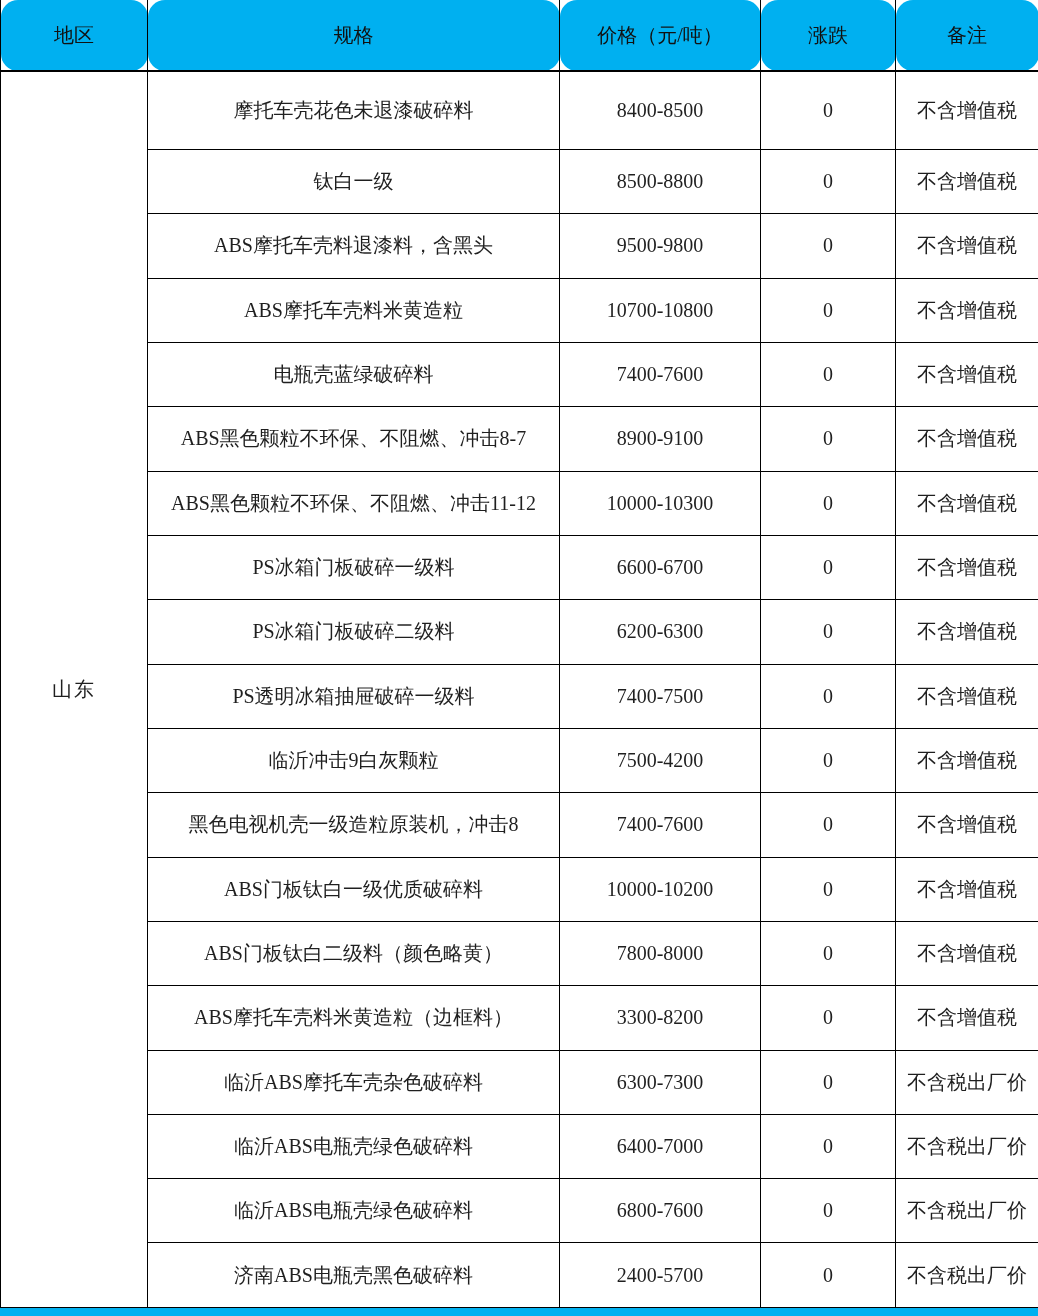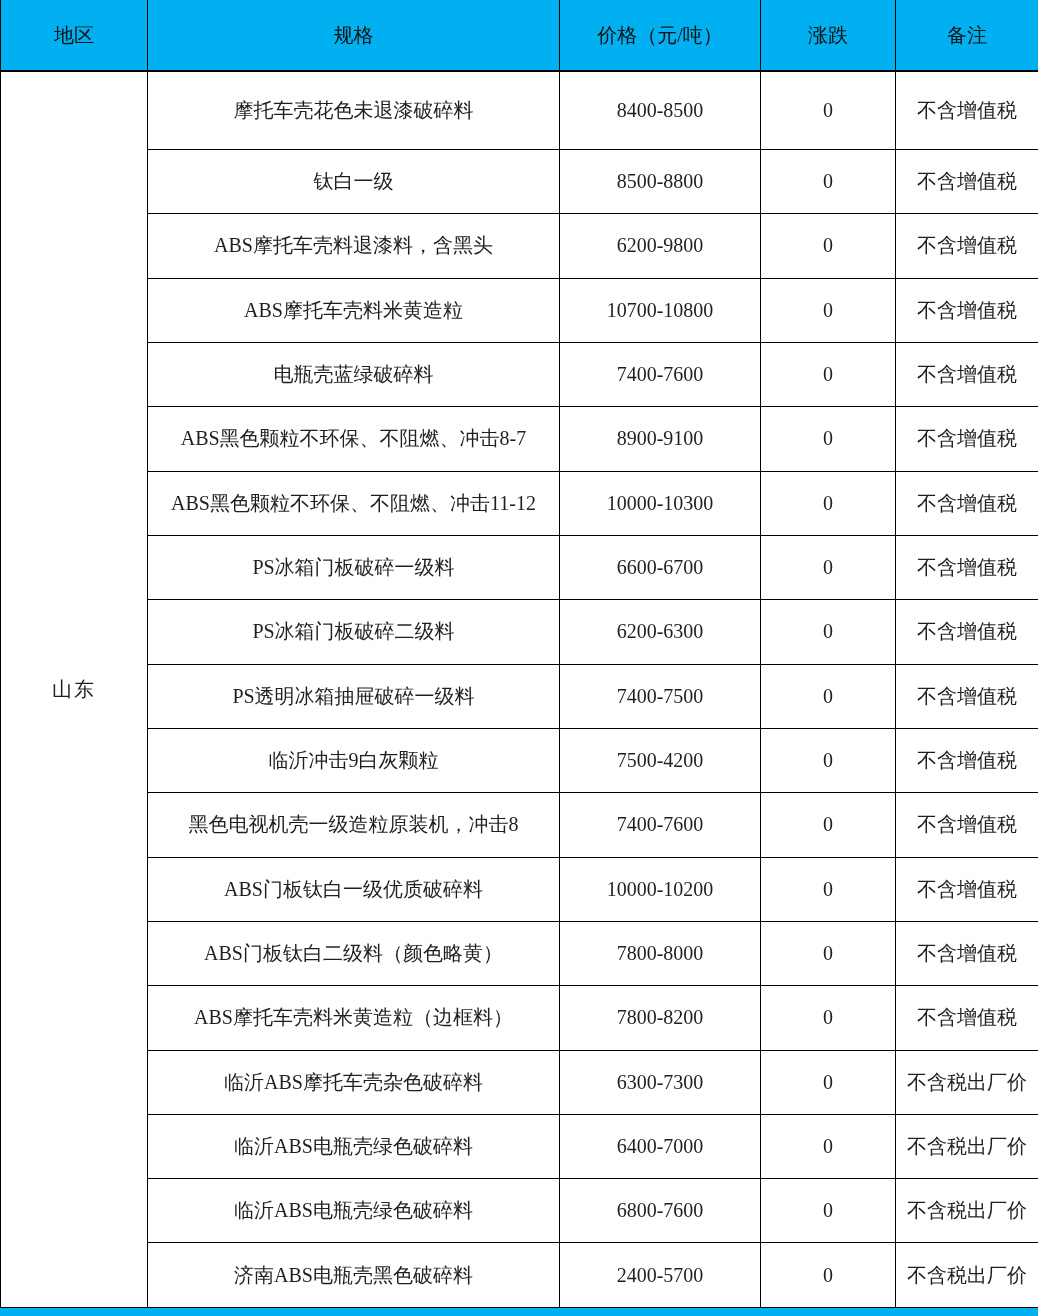--- a/index.html
+++ b/index.html
@@ -30,20 +30,21 @@
     overflow: hidden;
     white-space: nowrap;
   }
   table.price-table thead th {
     background: #00B0F0;
     height: 70px;
     font-weight: normal;
     color: #111111;
     border-top: none;
     border-bottom: 2px solid #000000;
+    border-radius: 17px;
   }
   table.price-table tbody tr {
     height: 64px;
   }
   table.price-table tbody tr.first-row {
     height: 78px;
   }
   td.region-cell {
     font-size: 20px;
     letter-spacing: 2px;
@@ -83,21 +84,21 @@
         <td>不含增值税</td>
       </tr>
       <tr>
         <td>钛白一级</td>
         <td>8500-8800</td>
         <td>0</td>
         <td>不含增值税</td>
       </tr>
       <tr>
         <td>ABS摩托车壳料退漆料，含黑头</td>
-        <td>6200-9800</td>
+        <td>9500-9800</td>
         <td>0</td>
         <td>不含增值税</td>
       </tr>
       <tr>
         <td>ABS摩托车壳料米黄造粒</td>
         <td>10700-10800</td>
         <td>0</td>
         <td>不含增值税</td>
       </tr>
       <tr>
@@ -155,21 +156,21 @@
         <td>不含增值税</td>
       </tr>
       <tr>
         <td>ABS门板钛白二级料（颜色略黄）</td>
         <td>7800-8000</td>
         <td>0</td>
         <td>不含增值税</td>
       </tr>
       <tr>
         <td>ABS摩托车壳料米黄造粒（边框料）</td>
-        <td>7800-8200</td>
+        <td>3300-8200</td>
         <td>0</td>
         <td>不含增值税</td>
       </tr>
       <tr>
         <td>临沂ABS摩托车壳杂色破碎料</td>
         <td>6300-7300</td>
         <td>0</td>
         <td>不含税出厂价</td>
       </tr>
       <tr>

